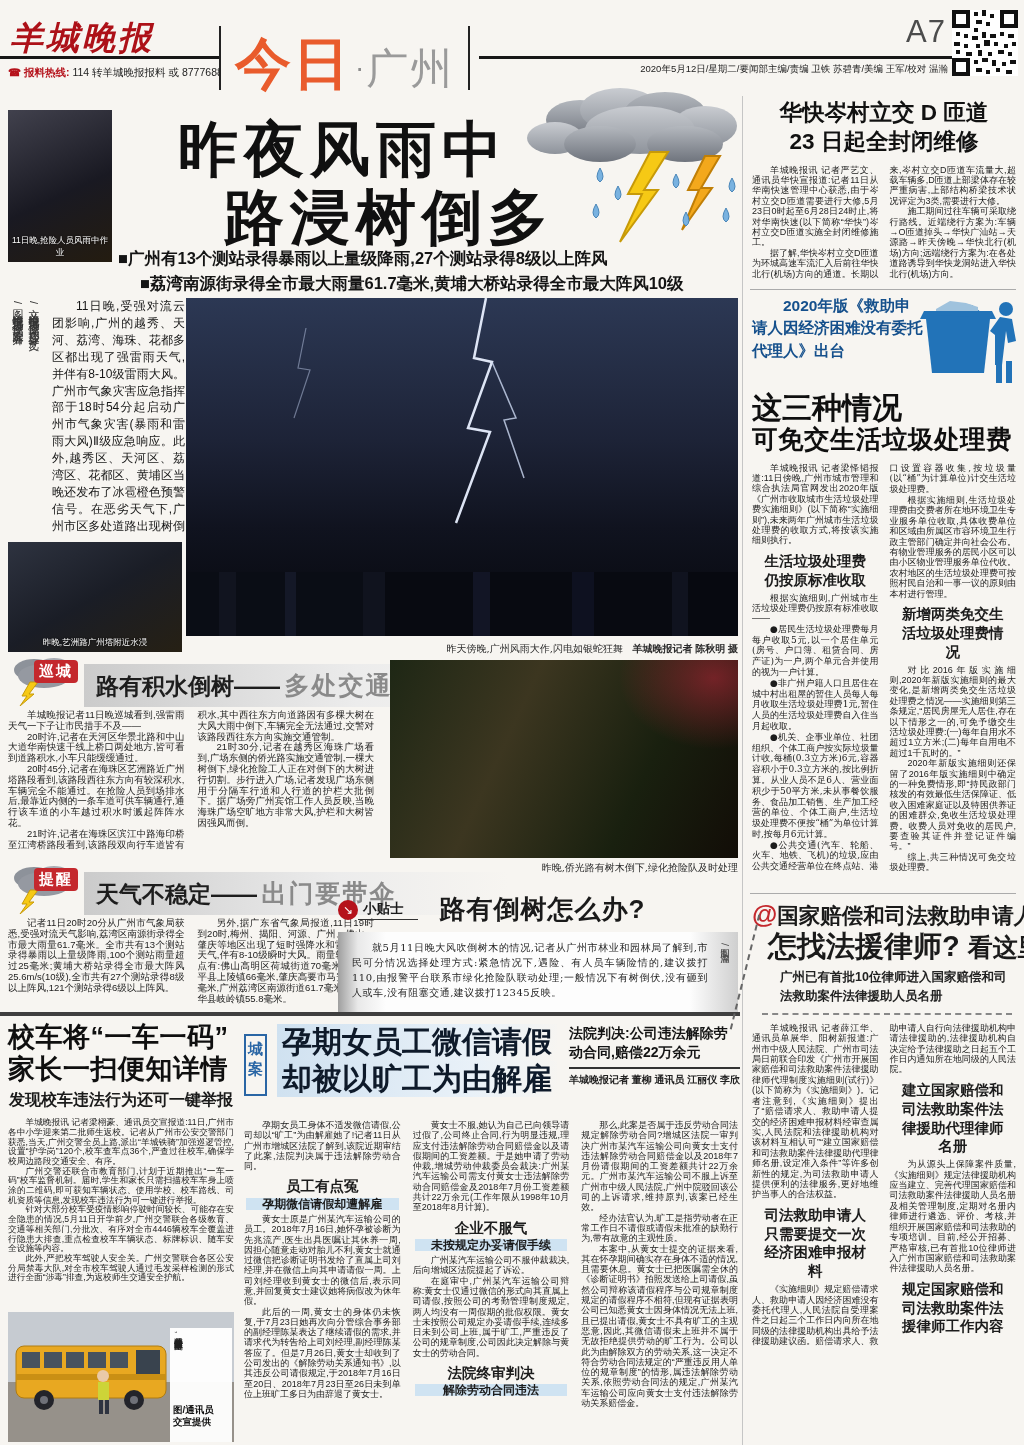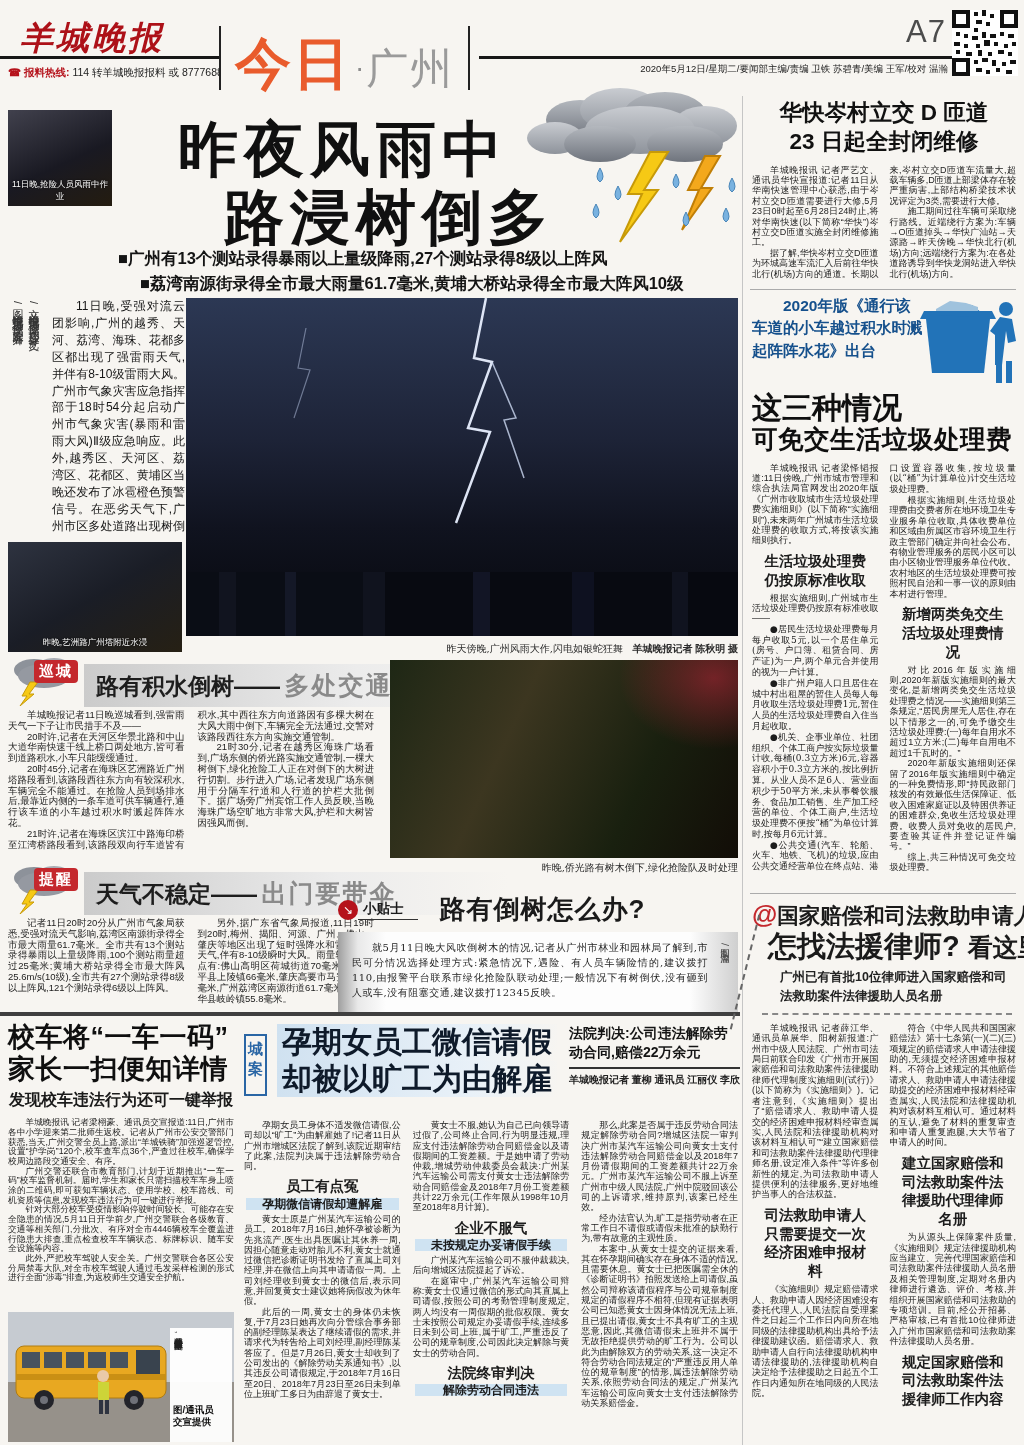--- a/index.html
+++ b/index.html
@@ -3,34 +3,34 @@
 <meta charset="utf-8">
 <style>
   html,body{margin:0;padding:0;}
   body{font-family:"Liberation Sans",sans-serif;background:#e8e6e2;}
   #page{position:relative;width:1024px;height:1445px;background:#f7f5f1;margin:0 auto;overflow:hidden;color:#1a1a1a;}
   .abs{position:absolute;}
   .jt{text-align:justify;text-justify:inter-ideograph;}
   p.para{margin:0;text-indent:2em;}
   
   .hline{top:56px;left:0;right:70px;height:3px;background:#171717;}
-  .logo{left:20px;top:16px;font-family:"DejaVu Serif",serif;font-style:italic;font-weight:bold;font-size:33px;color:#ad1118;letter-spacing:3px;}
+  .logo{left:10px;top:16px;font-family:"DejaVu Serif",serif;font-style:italic;font-weight:bold;font-size:33px;color:#ad1118;letter-spacing:3px;}
   .hotline{left:8px;top:66px;font-size:10.5px;color:#222;white-space:nowrap;}
   .hotline .red{color:#b5121b;font-weight:bold;}
   .vline{width:2px;background:#222;}
   .centerblock{left:221px;top:18px;width:244px;height:72px;background:#f7f5f1;padding-left:14px;display:flex;align-items:flex-end;}
   .jinri{font-size:56px;font-weight:900;color:#e95b2c;letter-spacing:2px;line-height:0.95;}
   .dot{font-size:28px;color:#8d8d8d;margin:0 2px 6px 4px;}
   .gz{font-size:42px;color:#9a9a9a;font-weight:400;letter-spacing:2px;line-height:1;}
   .dateline{right:76px;top:63px;font-size:9.5px;color:#222;}
   .pageno{right:78px;top:14px;font-size:31px;color:#4c4c4c;letter-spacing:1px;}
   .qr{right:6px;top:10px;width:66px;height:66px;}
   
   .photo{overflow:hidden;}
-  .photo1{left:8px;top:110px;width:104px;height:96px;background:linear-gradient(155deg,#41414d 0%,#191922 55%,#241c10 100%);}
+  .photo1{left:8px;top:110px;width:104px;height:152px;background:linear-gradient(155deg,#41414d 0%,#191922 55%,#241c10 100%);}
   .pcap-ov{position:absolute;left:0;right:0;bottom:3px;text-align:center;color:#fff;font-size:8.5px;text-shadow:0 0 2px #000;}
   .bighead{left:178px;top:92px;width:560px;font-weight:900;font-size:60px;line-height:68px;letter-spacing:6px;color:#101010;margin-top:24px;}
   .bighead .l2{margin-left:46px;}
   .bullets{left:118px;top:246px;width:624px;font-size:16.5px;font-weight:bold;line-height:25px;color:#141414;}
   .bullets .b2{margin-left:22px;}
   .storm{left:500px;top:82px;width:242px;height:164px;}
   .byline-vert{left:10px;top:300px;height:238px;writing-mode:vertical-rl;font-size:11px;color:#333;line-height:16px;letter-spacing:1px;}
   .lead{left:52px;top:298px;width:133px;height:238px;font-size:12px;line-height:16.9px;color:#161616;overflow:hidden;}
   .mainphoto{left:186px;top:298px;width:552px;height:338px;background:linear-gradient(#2c3854 0%,#1d2337 42%,#10131f 68%,#06070c 100%);}
   .skyline{position:absolute;left:0;right:0;bottom:0;height:64px;background:
@@ -391,21 +391,21 @@
         <p class="para">羊城晚报讯 记者严艺文、通讯员华快宣报道:记者11日从华南快速管理中心获悉,由于岑村立交D匝道需要进行大修,5月23日0时起至6月28日24时止,将对华南快速(以下简称“华快”)岑村立交D匝道实施全封闭维修施工。</p>
         <p class="para">据了解,华快岑村立交D匝道为环城高速车流汇入后前往华快北行(机场)方向的通道。长期以来,岑村立交D匝道车流量大,超载车辆多,D匝道上部梁体存在较严重病害,上部结构桥梁技术状况评定为3类,需要进行大修。</p>
         <p class="para">施工期间过往车辆可采取绕行路线。近端绕行方案为:车辆→O匝道掉头→华快广汕站→天源路→昨天傍晚→华快北行(机场)方向;远端绕行方案为:在各处道路诱导到华快龙洞站进入华快北行(机场)方向。</p>
       </div>
   </div>
 
   <div class="abs hdiv" style="top:289px;"></div>
 
   <div class="abs rart" style="top:295px;">
     <div class="kickrow">
-      <div class="kicker">2020年版《通行该车道的小车越过积水时溅起阵阵水花》出台</div>
+      <div class="kicker">2020年版《救助申请人因经济困难没有委托代理人》出台</div>
       <svg class="trash" viewBox="0 0 104 96">
         <g fill="#2273b8">
           <polygon points="10,28 74,28 68,82 16,82"></polygon>
           <polygon points="8,20 76,20 80,28 4,28"></polygon>
           <path d="M20 24 l14 -12 22 2 10 8 -8 4z" fill="#2273b8"></path>
           <circle cx="90" cy="18" r="7"></circle>
           <path d="M84 26 l12 2 4 22 -8 2 -2 -12 -4 34 -7 0 0 -30 -5 -4z"></path>
           <rect x="80" y="72" width="6" height="20"></rect>
             <rect x="90" y="70" width="6" height="22"></rect>
         </g>
@@ -447,21 +447,20 @@
       <span>怎找法援律师?</span>
       <span class="see">看这里!</span>
     </div>
     <div class="la-dek">广州已有首批10位律师进入国家赔偿和司法救助案件法律援助人员名册</div>
     <hr class="la-dash">
     <div class="r-body jt" style="height:392px;">
       <p class="para">羊城晚报讯 记者薛江华、通讯员单展华、阳树新报道:广州市中级人民法院、广州市司法局日前联合印发《广州市开展国家赔偿和司法救助案件法律援助律师代理制度实施细则(试行)》(以下简称为《实施细则》)。记者注意到,《实施细则》提出了“赔偿请求人、救助申请人提交的经济困难申报材料经审查属实,人民法院和法律援助机构对该材料互相认可”“建立国家赔偿和司法救助案件法律援助代理律师名册,设定准入条件”等许多创新性的规定,为司法救助申请人提供便利的法律服务,更好地维护当事人的合法权益。</p>
       <div class="rh">司法救助申请人只需要提交一次经济困难申报材料</div>
       <div>
           <p class="para">《实施细则》规定赔偿请求人、救助申请人因经济困难没有委托代理人,人民法院自受理案件之日起三个工作日内向所在地同级的法律援助机构出具给予法律援助建议函。赔偿请求人、救助申请人自行向法律援助机构申请法律援助的,法律援助机构自决定给予法律援助之日起五个工作日内通知所在地同级的人民法院。</p>
-          <p class="para">符合《中华人民共和国国家赔偿法》第十七条第(一)(二)(三)项规定的赔偿请求人申请法律援助的,无须提交经济困难申报材料。不符合上述规定的其他赔偿请求人、救助申请人申请法律援助提交的经济困难申报材料经审查属实,人民法院和法律援助机构对该材料互相认可。通过材料的互认,避免了材料的重复审查和申请人重复跑腿,大大节省了申请人的时间。</p>
         </div>
       <div class="rh">建立国家赔偿和司法救助案件法律援助代理律师名册</div>
       <div>
           <p class="para">为从源头上保障案件质量,《实施细则》规定法律援助机构应当建立、完善代理国家赔偿和司法救助案件法律援助人员名册及相关管理制度,定期对名册内律师进行遴选、评价、考核,并组织开展国家赔偿和司法救助的专项培训。目前,经公开招募、严格审核,已有首批10位律师进入广州市国家赔偿和司法救助案件法律援助人员名册。</p>
         </div>
       <div class="rh">规定国家赔偿和司法救助案件法援律师工作内容</div>
 
     </div>
   </div>
 

